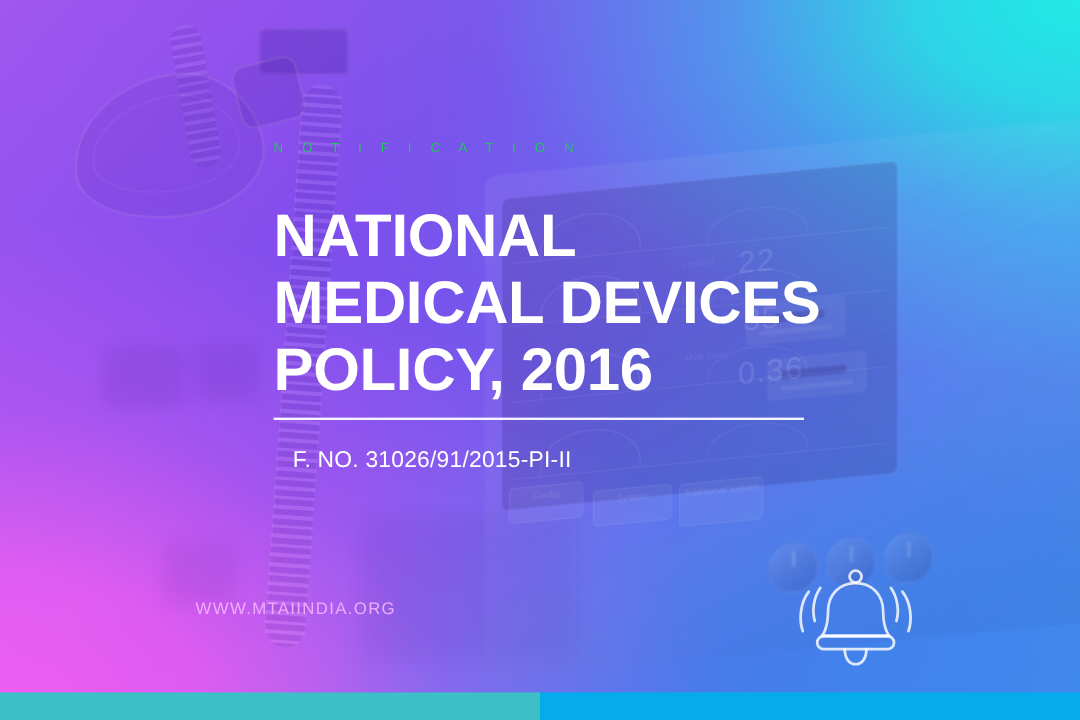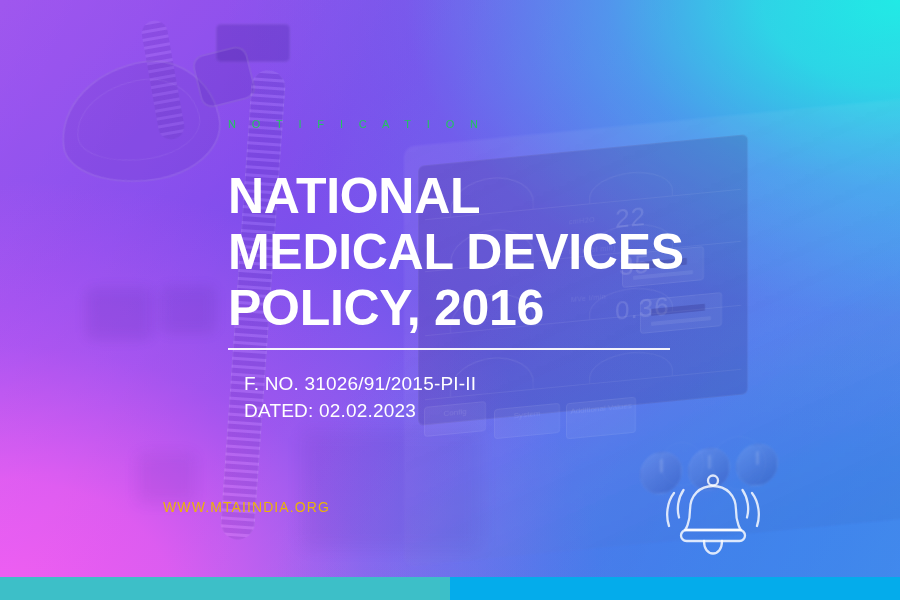--- a/index.html
+++ b/index.html
@@ -249,21 +249,21 @@
     color:#ffffff;
     font-size:19px;
     font-weight:400;
     line-height:27px;
     letter-spacing:0.2px;
     margin-left:16px;
   }
 
   .website {
     position:absolute; left:163px; top:499px;
-    color:#eab308;
+    color:#f0abfc;
     font-size:14px;
     font-weight:400;
     letter-spacing:1.1px;
   }
 
   .bell {
     position:absolute; left:655px; top:468px;
     width:116px; height:92px;
   }
 
@@ -339,21 +339,20 @@
     <div class="eyebrow">N O T I F I C A T I O N</div>
 
     <div class="title">NATIONAL
 MEDICAL DEVICES
 POLICY, 2016</div>
 
     <div class="divider"></div>
 
     <div class="meta">
       <div>F. NO. 31026/91/2015-PI-II</div>
-      <div>DATED: 02.02.2023</div>
     </div>
 
     <div class="website">WWW.MTAIINDIA.ORG</div>
 
     <div class="bell">
       <svg viewBox="0 0 116 92" width="116" height="92" fill="none" stroke="rgba(255,255,255,0.82)" stroke-width="2.3" stroke-linecap="round" stroke-linejoin="round">
 
         <path d="M30 62 C30 62 35 56 35 42 C35 27 45 18 58 18 C71 18 81 27 81 42 C81 56 86 62 86 62 Z"></path>
 
         <rect x="26" y="62" width="64" height="11" rx="5.5"></rect>

